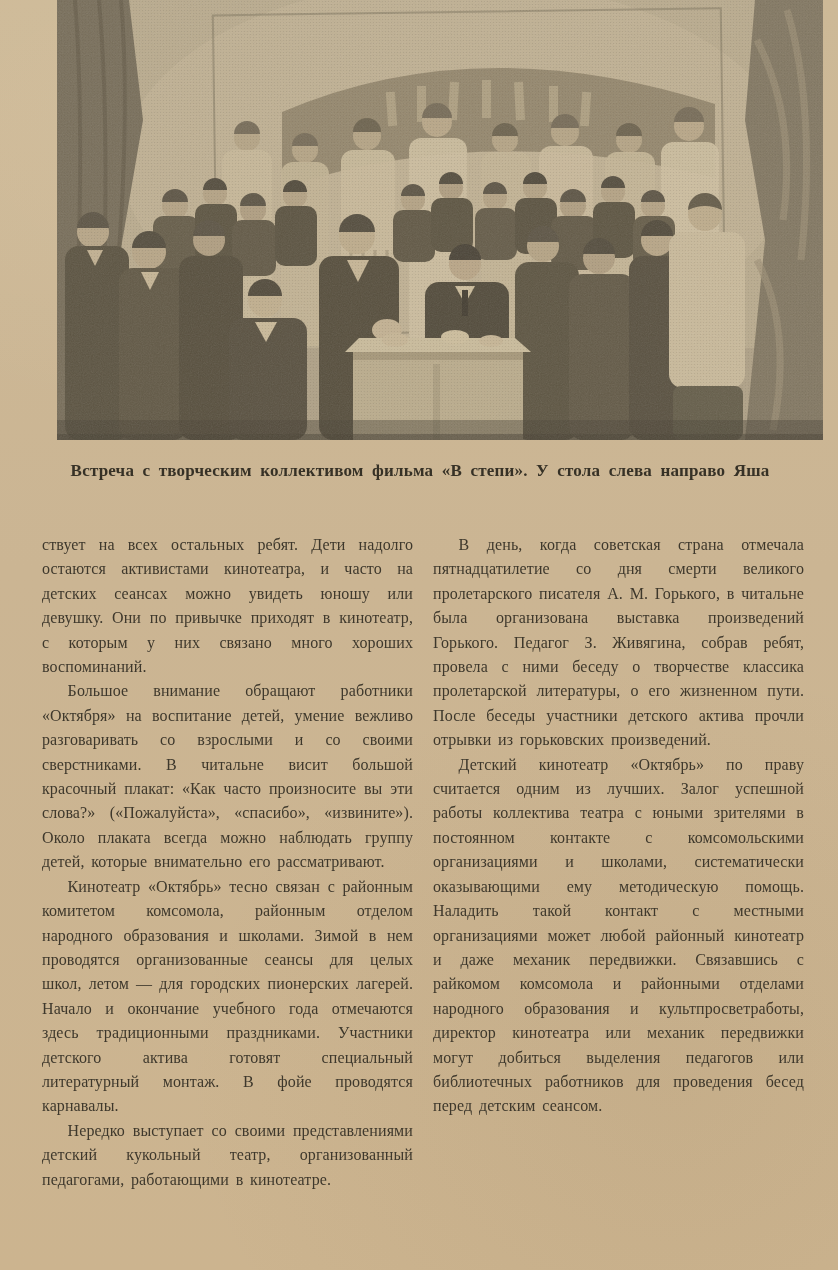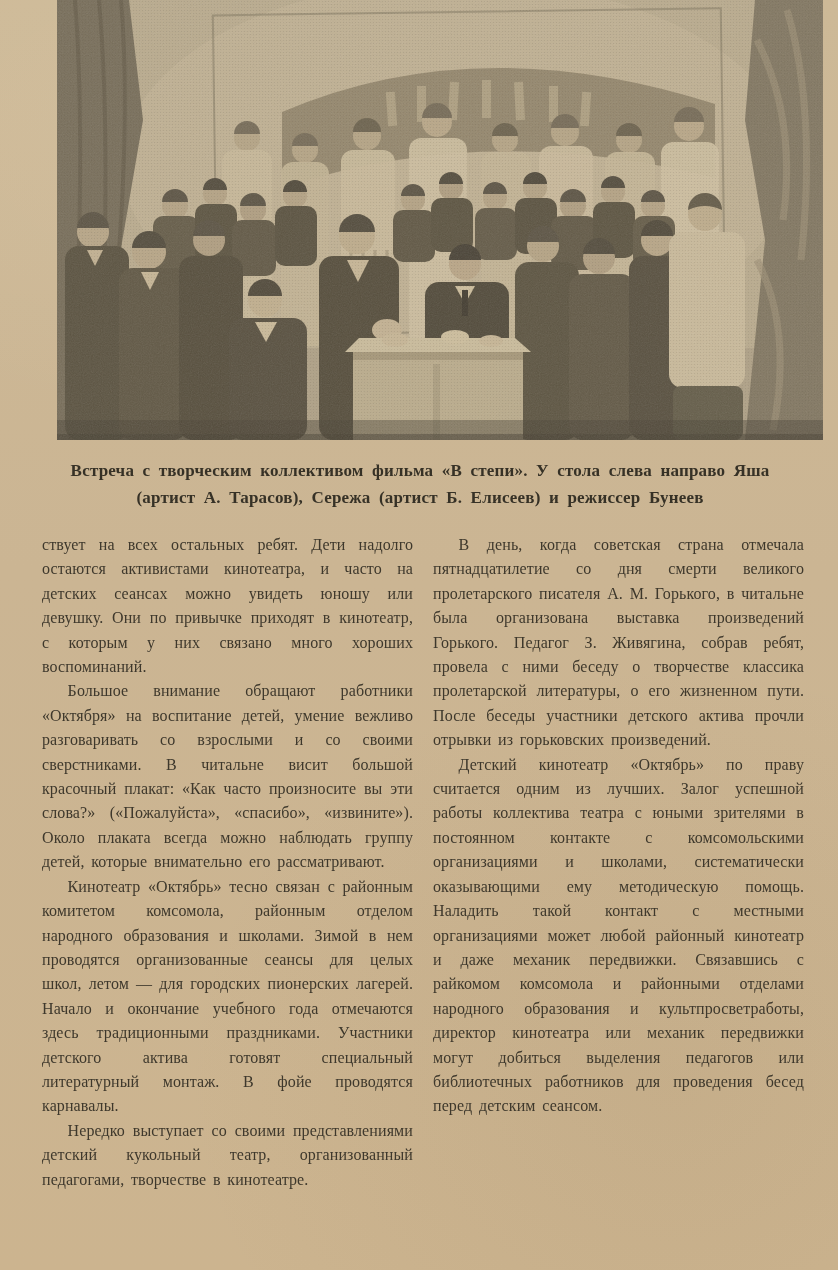--- a/index.html
+++ b/index.html
@@ -268,30 +268,29 @@
         <rect y="434" width="766" height="6" fill="#332f26" opacity="0.5"></rect>
 
         <rect width="766" height="440" fill="url(#ht)" opacity="0.16"></rect>
         <rect width="766" height="440" filter="url(#grain)" opacity="0.15"></rect>
         <rect width="766" height="440" fill="#cdb794" opacity="0.14"></rect>
       </svg>
     </div>
 
     <figcaption class="caption">
       <div>Встреча с творческим коллективом фильма «В степи». У стола слева направо Яша</div>
-      <div>(артист А. Тарасов), Сережа (артист Б. Елисеев) и режиссер Бунеев</div>
     </figcaption>
   </figure>
 
   <div class="columns">
     <div class="col">
       <p class="cont">ствует на всех остальных ребят. Дети надолго остаются активистами кинотеатра, и часто на детских сеансах можно увидеть юношу или девушку. Они по привычке приходят в кинотеатр, с которым у них связано много хороших воспоминаний.</p>
       <p>Большое внимание обращают работники «Октября» на воспитание детей, умение вежливо разговаривать со взрослыми и со своими сверстниками. В читальне висит большой красочный плакат: «Как часто произносите вы эти слова?» («Пожалуйста», «спасибо», «извините»). Около плаката всегда можно наблюдать группу детей, которые внимательно его рассматривают.</p>
       <p>Кинотеатр «Октябрь» тесно связан с районным комитетом комсомола, районным отделом народного образования и школами. Зимой в нем проводятся организованные сеансы для целых школ, летом — для городских пионерских лагерей. Начало и окончание учебного года отмечаются здесь традиционными праздниками. Участники детского актива готовят специальный литературный монтаж. В фойе проводятся карнавалы.</p>
-      <p>Нередко выступает со своими представлениями детский кукольный театр, организованный педагогами, творчестве в кинотеатре.</p>
+      <p>Нередко выступает со своими представлениями детский кукольный театр, организованный педагогами, работающими в кинотеатре.</p>
     </div>
     <div class="col">
       <p>В день, когда советская страна отмечала пятнадцатилетие со дня смерти великого пролетарского писателя А. М. Горького, в читальне была организована выставка произведений Горького. Педагог З. Живягина, собрав ребят, провела с ними беседу о творчестве классика пролетарской литературы, о его жизненном пути. После беседы участники детского актива прочли отрывки из горьковских произведений.</p>
       <p>Детский кинотеатр «Октябрь» по праву считается одним из лучших. Залог успешной работы коллектива театра с юными зрителями в постоянном контакте с комсомольскими организациями и школами, систематически оказывающими ему методическую помощь. Наладить такой контакт с местными организациями может любой районный кинотеатр и даже механик передвижки. Связавшись с райкомом комсомола и районными отделами народного образования и культпросветработы, директор кинотеатра или механик передвижки могут добиться выделения педагогов или библиотечных работников для проведения бесед перед детским сеансом.</p>
     </div>
   </div>
 
 </div>
 
 </body></html>

